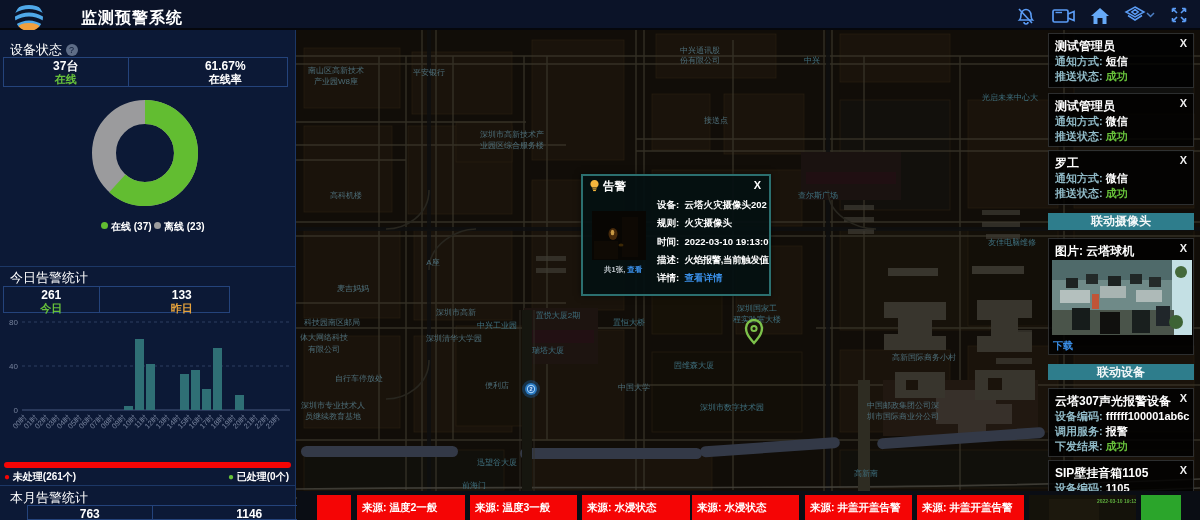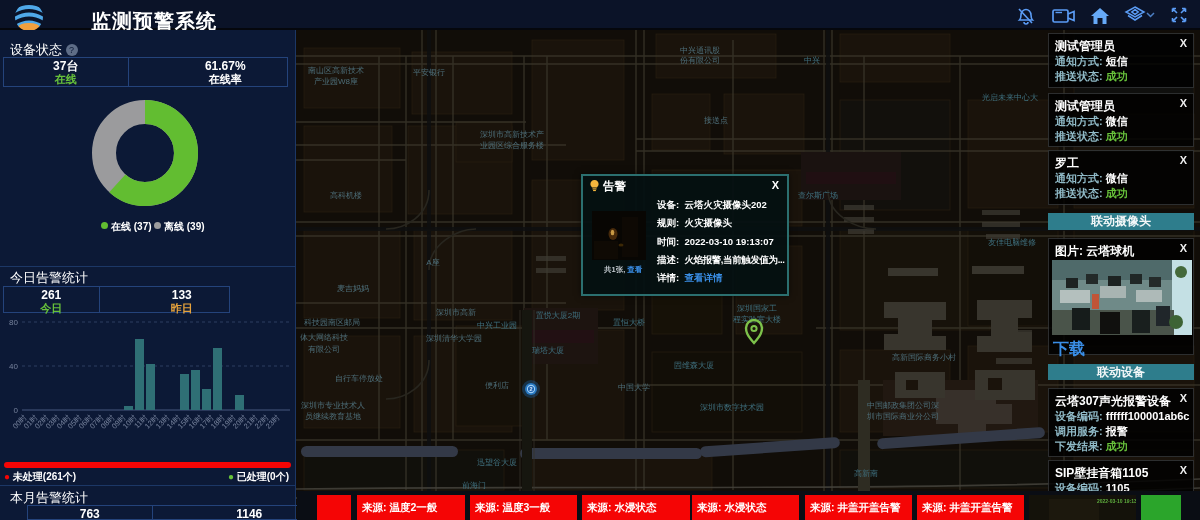--- a/index.html
+++ b/index.html
@@ -1,32 +1,32 @@
 <!DOCTYPE html>
 <html><head>
 <meta charset="utf-8">
 <style>
 * { margin:0; padding:0; box-sizing:border-box; }
 html,body { width:1200px; height:520px; overflow:hidden; background:#0a1126; font-family:"Liberation Sans",sans-serif; }
 #stage { position:relative; width:1200px; height:520px; }
 #header { position:absolute; left:0; top:0; width:1200px; height:30px; background:#0b1328; border-bottom:2px solid #05070d; }
-#title { position:absolute; left:91px; top:8px; color:#fff; font-size:20px; font-weight:bold; letter-spacing:1px;text-align:center; }
+#title { position:absolute; left:81px; top:8px; color:#fff; font-size:16px; font-weight:bold; letter-spacing:1px;text-align:center; }
 #hicons { position:absolute; right:0; top:0; height:30px; }
 #left { position:absolute; left:0; top:30px; width:296px; height:490px; background:#0c1936; border-right:1px solid #1c3766; }
 #map { position:absolute; left:296px; top:30px; width:904px; height:490px; background:#0c0d0a; }
 .sechead { color:#fff; font-size:13px; font-weight:normal; }
 .tbl { position:absolute; border:1px solid #24437b; display:flex;gap:35px; }
 .tbl .cell { flex:1; border-right:1px solid #24437b; text-align:center; padding-top:2px; }
 .tbl .cell:last-child { border-right:none; }
 .cell .num { color:#fff; font-size:12px; font-weight:bold; line-height:13px; }
 .cell .lab { font-size:11px; font-weight:bold; line-height:13px; }
 .green { color:#67c23a; }
 .orange { color:#e6a23c; }
 .white { color:#fff; }
-#popup { position:absolute; left:581px; top:174px; width:208px; height:122px; overflow:hidden; background:rgba(4,16,17,0.93); border:2px solid #2b6f6f; box-shadow:0 0 6px rgba(0,0,0,0.6); }
+#popup { position:absolute; left:581px; top:174px; width:190px; height:122px; overflow:hidden; background:rgba(4,16,17,0.93); border:2px solid #2b6f6f; box-shadow:0 0 6px rgba(0,0,0,0.6); }
 #rightcol { position:absolute; left:1048px; top:33px; width:146px; height:487px; }
 .card { position:absolute; left:0; width:146px; background:rgba(0,0,0,0.82); border:1px solid rgba(150,158,165,0.28); padding:4px 6px 6px 6px; margin-bottom:6px; }
 .card .x { position:absolute; right:6px; top:3px; color:#eee; font-size:11px; font-weight:bold; }
 .card .ct { color:#fff; font-size:12px; font-weight:bold; line-height:16px; }
 .card .row { font-size:11px; line-height:15px; color:#8fb9c6; font-weight:bold; white-space:nowrap; }
 .card .row b { color:#fff; }
 .card .row b.g { color:#67c23a; }
 .btn { position:absolute; left:0; width:146px; height:17px; background:#2e7d8c; color:#f2f7f8; font-size:12px; font-weight:bold; text-align:center; line-height:17px; }
 #bottombar { position:absolute; left:297px; top:491px; width:903px; height:29px; background:#0a0d14; }
 .chip { position:absolute; top:4px; height:28px; background:#f50505; color:#fff; font-size:10.5px; font-weight:bold; line-height:24px; padding-left:5px; white-space:nowrap; overflow:hidden; }
@@ -303,21 +303,21 @@
     </div>
     <svg width="296" height="130" style="position:absolute;left:0;top:68px" viewBox="0 0 296 130">
       <g transform="translate(145,55)">
         <circle r="41" fill="none" stroke="#9b9b9d" stroke-width="24"></circle>
         <circle r="41" fill="none" stroke="#62bd31" stroke-width="24" stroke-dasharray="158.9 99" transform="rotate(-90)"></circle>
       </g>
     </svg>
     <div style="position:absolute;left:101px;top:192px;width:7px;height:7px;border-radius:50%;background:#62bd31;"></div>
       <div style="position:absolute;left:111px;top:190px;font-size:10px;font-weight:bold;color:#fff;">在线 (37)</div>
     <div style="position:absolute;left:154px;top:192px;width:7px;height:7px;border-radius:50%;background:#9b9b9d;"></div>
-      <div style="position:absolute;left:164px;top:190px;font-size:10px;font-weight:bold;color:#fff;">离线 (39)</div>
+      <div style="position:absolute;left:164px;top:190px;font-size:10px;font-weight:bold;color:#fff;">离线 (23)</div>
 
     <div style="position:absolute;left:0;top:236px;width:296px;border-top:1px solid #1c3766;"></div>
     <div class="sechead" style="position:absolute;left:10px;top:239px;">今日告警统计</div>
     <div class="tbl" style="left:3px;top:256px;width:227px;height:27px;">
       <div class="cell">
           <div class="num">261</div>
           <div class="lab green">今日</div>
         </div>
       <div class="cell">
           <div class="num">133</div>
@@ -500,21 +500,21 @@
         <rect x="78" y="14" width="12" height="10" fill="#202726"></rect>
         <rect x="97" y="17" width="12" height="10" fill="#242b2a"></rect>
         <rect x="20" y="48" width="18" height="22" fill="#161c1b"></rect>
         <rect x="48" y="52" width="20" height="22" fill="#10100e"></rect>
         <rect x="80" y="50" width="18" height="23" fill="#191f1e"></rect>
         <rect x="104" y="46" width="14" height="20" fill="#20262a"></rect>
         <circle cx="129" cy="12" r="6" fill="#44693a"></circle>
         <circle cx="124" cy="62" r="7" fill="#3d6334"></circle>
         <rect x="40" y="34" width="7" height="15" fill="#c05538"></rect>
       </svg>
-      <div style="position:absolute;left:4px;top:100px;color:#3a8ee6;font-size:16px;font-weight:bold;">下载</div>
+      <div style="position:absolute;left:4px;top:100px;color:#3a8ee6;font-size:10px;font-weight:bold;">下载</div>
     </div>
     <div class="btn" style="top:331px;height:16px;line-height:16px;">联动设备</div>
     <div class="card" style="top:355px;height:69px;">
       <div class="x">X</div>
       <div class="ct">云塔307声光报警设备</div>
       <div class="row">设备编码: <b>ffffff100001ab6c</b></div>
       <div class="row">调用服务: <b>报警</b></div>
       <div class="row">下发结果: <b class="g">成功</b></div>
     </div>
     <div class="card" style="top:427px;height:58px;">

